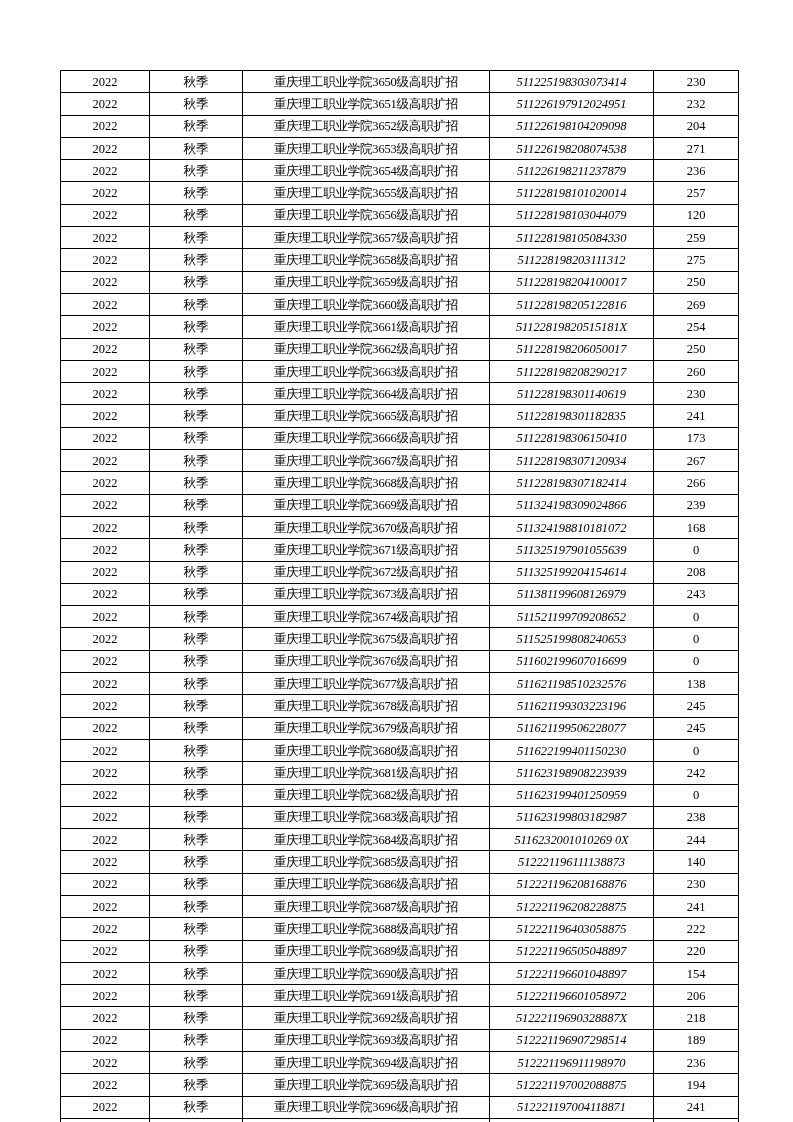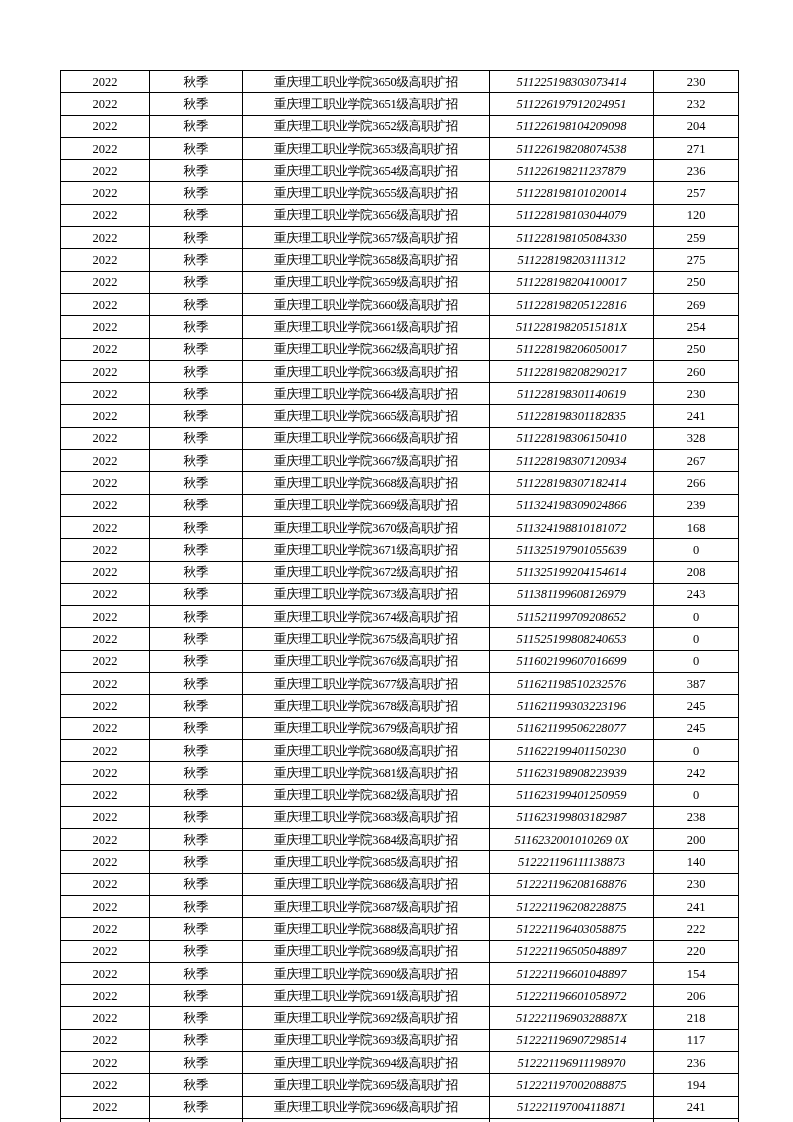--- a/index.html
+++ b/index.html
@@ -158,21 +158,21 @@
           <td class="col-term">秋季</td>
           <td class="col-school">重庆理工职业学院3665级高职扩招</td>
           <td class="col-id">511228198301182835</td>
           <td class="col-score">241</td>
         </tr>
         <tr>
           <td class="col-year">2022</td>
           <td class="col-term">秋季</td>
           <td class="col-school">重庆理工职业学院3666级高职扩招</td>
           <td class="col-id">511228198306150410</td>
-          <td class="col-score">328</td>
+          <td class="col-score">173</td>
         </tr>
         <tr>
           <td class="col-year">2022</td>
           <td class="col-term">秋季</td>
           <td class="col-school">重庆理工职业学院3667级高职扩招</td>
           <td class="col-id">511228198307120934</td>
           <td class="col-score">267</td>
         </tr>
         <tr>
           <td class="col-year">2022</td>
@@ -235,21 +235,21 @@
           <td class="col-term">秋季</td>
           <td class="col-school">重庆理工职业学院3676级高职扩招</td>
           <td class="col-id">511602199607016699</td>
           <td class="col-score">0</td>
         </tr>
         <tr>
           <td class="col-year">2022</td>
           <td class="col-term">秋季</td>
           <td class="col-school">重庆理工职业学院3677级高职扩招</td>
           <td class="col-id">511621198510232576</td>
-          <td class="col-score">387</td>
+          <td class="col-score">138</td>
         </tr>
         <tr>
           <td class="col-year">2022</td>
           <td class="col-term">秋季</td>
           <td class="col-school">重庆理工职业学院3678级高职扩招</td>
           <td class="col-id">511621199303223196</td>
           <td class="col-score">245</td>
         </tr>
         <tr>
           <td class="col-year">2022</td>
@@ -284,21 +284,21 @@
           <td class="col-term">秋季</td>
           <td class="col-school">重庆理工职业学院3683级高职扩招</td>
           <td class="col-id">511623199803182987</td>
           <td class="col-score">238</td>
         </tr>
         <tr>
           <td class="col-year">2022</td>
           <td class="col-term">秋季</td>
           <td class="col-school">重庆理工职业学院3684级高职扩招</td>
           <td class="col-id">5116232001010269 0X</td>
-          <td class="col-score">200</td>
+          <td class="col-score">244</td>
         </tr>
         <tr>
           <td class="col-year">2022</td>
           <td class="col-term">秋季</td>
           <td class="col-school">重庆理工职业学院3685级高职扩招</td>
           <td class="col-id">512221196111138873</td>
           <td class="col-score">140</td>
         </tr>
         <tr>
           <td class="col-year">2022</td>
@@ -347,21 +347,21 @@
           <td class="col-term">秋季</td>
           <td class="col-school">重庆理工职业学院3692级高职扩招</td>
           <td class="col-id">51222119690328887X</td>
           <td class="col-score">218</td>
         </tr>
         <tr>
           <td class="col-year">2022</td>
           <td class="col-term">秋季</td>
           <td class="col-school">重庆理工职业学院3693级高职扩招</td>
           <td class="col-id">512221196907298514</td>
-          <td class="col-score">117</td>
+          <td class="col-score">189</td>
         </tr>
         <tr>
           <td class="col-year">2022</td>
           <td class="col-term">秋季</td>
           <td class="col-school">重庆理工职业学院3694级高职扩招</td>
           <td class="col-id">512221196911198970</td>
           <td class="col-score">236</td>
         </tr>
         <tr>
           <td class="col-year">2022</td>

